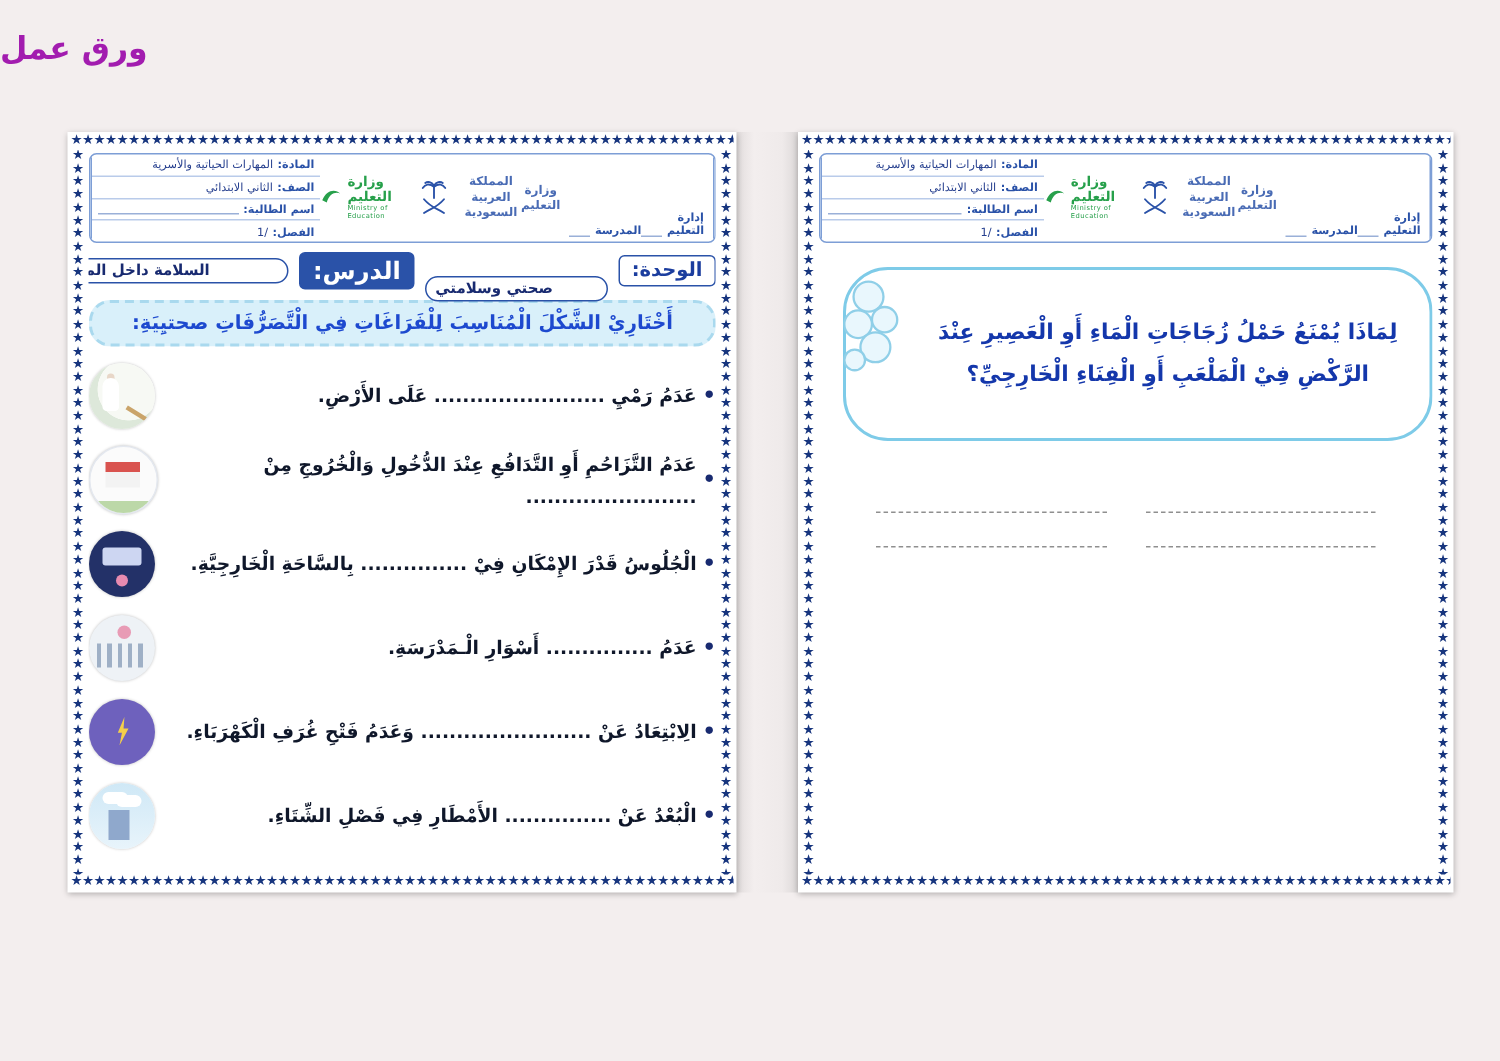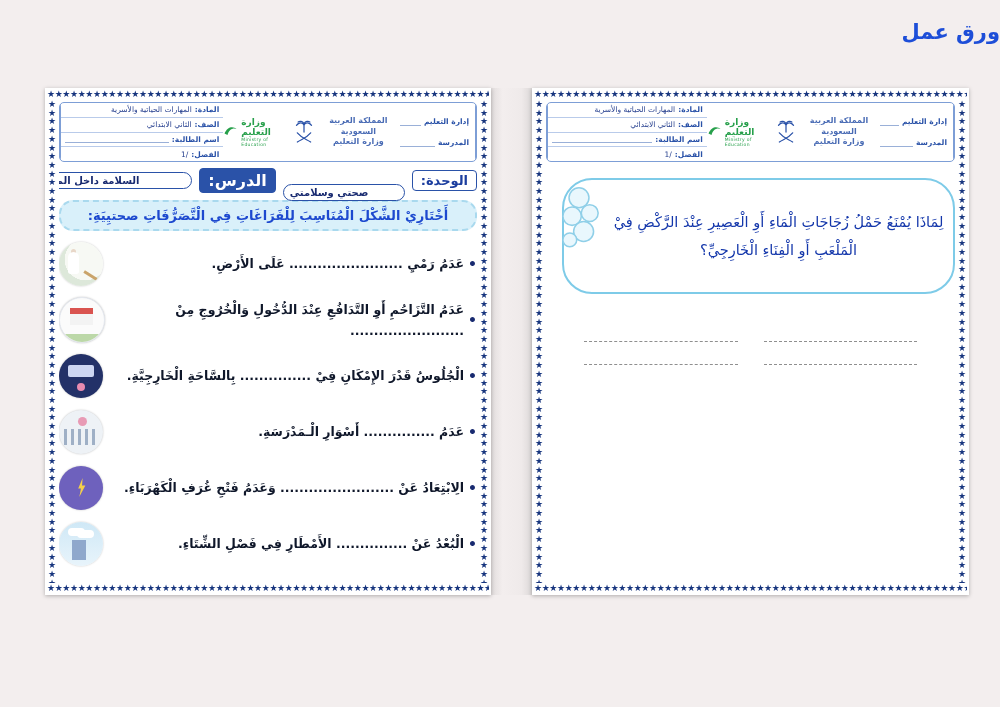--- a/index.html
+++ b/index.html
@@ -2,22 +2,22 @@
 <html lang="ar"><head>
 <meta charset="utf-8">
 <style>
   html,body{margin:0;padding:0;}
   body{
     width:1000px;height:707px;position:relative;overflow:hidden;
     background:#f3eeee;
     font-family:"DejaVu Sans",sans-serif;
   }
   .worksheet-title{
-    position:absolute;top:20px;left:0;width:1000px;text-align:right;
-    color:#1d4ed8;font-size:21px;font-weight:bold;
+    position:absolute;top:20px;left:0;width:1000px;text-align:left;
+    color:#a21caf;font-size:21px;font-weight:bold;
   }
   .gap-shade{
     position:absolute;left:490px;top:88px;width:42px;height:507px;
     background:linear-gradient(90deg,#e0dbdb 0%,#f3eeee 30%,#efeaea 75%,#dcd8d8 100%);
   }
   
   .page{
     position:absolute;top:88px;height:507px;background:#fff;
     box-shadow:0 1px 4px rgba(0,0,0,.28);
   }
@@ -41,22 +41,22 @@
   .hdr-row{flex:1;display:flex;align-items:center;gap:3px;padding:0 4px;border-bottom:1px solid #b9cbea;font-size:7.5px;color:#2a52a8;white-space:nowrap;overflow:hidden;}
   .hdr-row:last-child{border-bottom:none;}
   .hdr-label{font-weight:bold;}
   .hdr-value{color:#27408f;}
   .fill-line{flex:1;border-bottom:1px solid #9ab0d8;height:7px;min-width:14px;}
   .hdr-logo{width:15%;display:flex;align-items:center;justify-content:center;gap:3px;}
   .logo-texts{display:flex;flex-direction:column;align-items:center;}
   .logo-ar{font-size:9px;font-weight:bold;color:#27a04b;}
   .logo-en{font-size:4.5px;color:#27a04b;letter-spacing:.3px;}
   .hdr-emblem{width:9%;display:flex;align-items:center;justify-content:center;}
-  .hdr-callig{width:17%;display:flex;flex-direction:column;align-items:center;justify-content:center;color:#2a52a8;font-size:8px;font-weight:bold;opacity:.85;line-height:1.3;text-align:center;}
-  .hdr-admin{flex:1;direction:rtl;display:flex;flex-direction:column;justify-content:space-evenly;padding:3px 6px;font-size:7.5px;color:#2a52a8;border-right:1.4px solid #7d9ed6;}
+  .hdr-callig{width:17%;display:flex;flex-direction:row;align-items:center;justify-content:center;color:#2a52a8;font-size:8px;font-weight:bold;opacity:.85;line-height:1.3;text-align:center;}
+  .hdr-admin{flex:1;direction:rtl;display:flex;flex-direction:row;justify-content:space-evenly;padding:3px 6px;font-size:7.5px;color:#2a52a8;border-right:1.4px solid #7d9ed6;}
   .admin-row{display:flex;align-items:flex-end;gap:3px;font-weight:bold;}
 
   
   .unit-row{display:flex;direction:rtl;align-items:center;gap:7px;margin-top:6px;height:24px;}
   .tag-outline{border:1.5px solid #2a52a8;border-radius:4px;padding:2px 8px;color:#1b3d9e;font-weight:bold;font-size:13px;background:#fff;}
   .tag-solid{background:#2a52a8;border:1.5px solid #2a52a8;border-radius:4px;padding:2px 8px;color:#fff;font-weight:bold;font-size:16px;}
   .value-pill{border:1.5px solid #2a52a8;border-radius:11px;padding:2px 6px;font-size:10px;color:#182a70;font-weight:bold;background:#fff;text-align:left;}
   .w-unit{min-width:108px;margin-top:25px;}
   .w-lesson{min-width:156px;}
 
@@ -88,21 +88,21 @@
   .img-electric{background:#6e61bd;}
   .img-electric::before{left:17px;top:12px;width:11px;height:19px;background:#f4cf4a;clip-path:polygon(60% 0,20% 55%,45% 55%,30% 100%,85% 40%,55% 40%);}
   .img-rain{background:linear-gradient(#cfe8f6,#e8f4fb);}
   .img-rain::before{left:13px;bottom:6px;width:14px;height:20px;background:#8fa8cc;}
   .img-rain::after{top:6px;left:9px;width:17px;height:8px;background:#fff;border-radius:8px;box-shadow:9px 2px 0 #fff;}
 
   
   .question-box{
     margin-top:16px;border:2.2px solid #7ecbe8;border-radius:30px;min-height:92px;
     display:flex;align-items:center;justify-content:center;position:relative;
-    padding:10px 4px 10px 44px;color:#1437ab;font-weight:normal;font-size:14.5px;
+    padding:10px 4px 10px 44px;color:#1437ab;font-weight:bold;font-size:14.5px;
     text-align:center;line-height:1.95;background:#fff;margin-left:16px;
   }
   .flower{position:absolute;left:-8px;top:4px;}
   .answer-lines{margin-top:38px;padding:0 38px;}
   .dash-row{display:flex;gap:26px;margin-bottom:13px;}
   .dash{flex:1;border-bottom:1.6px dashed #8f8f8f;height:9px;}
 </style>
 </head>
 <body>
 

